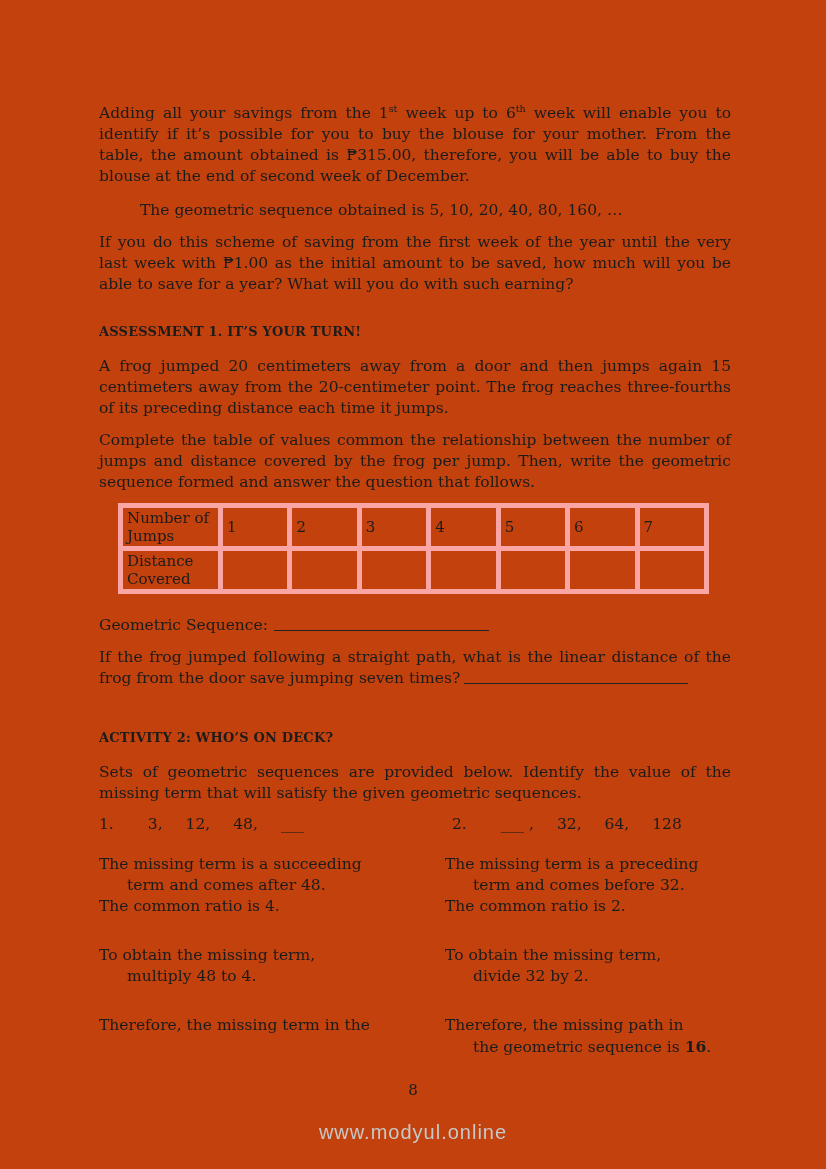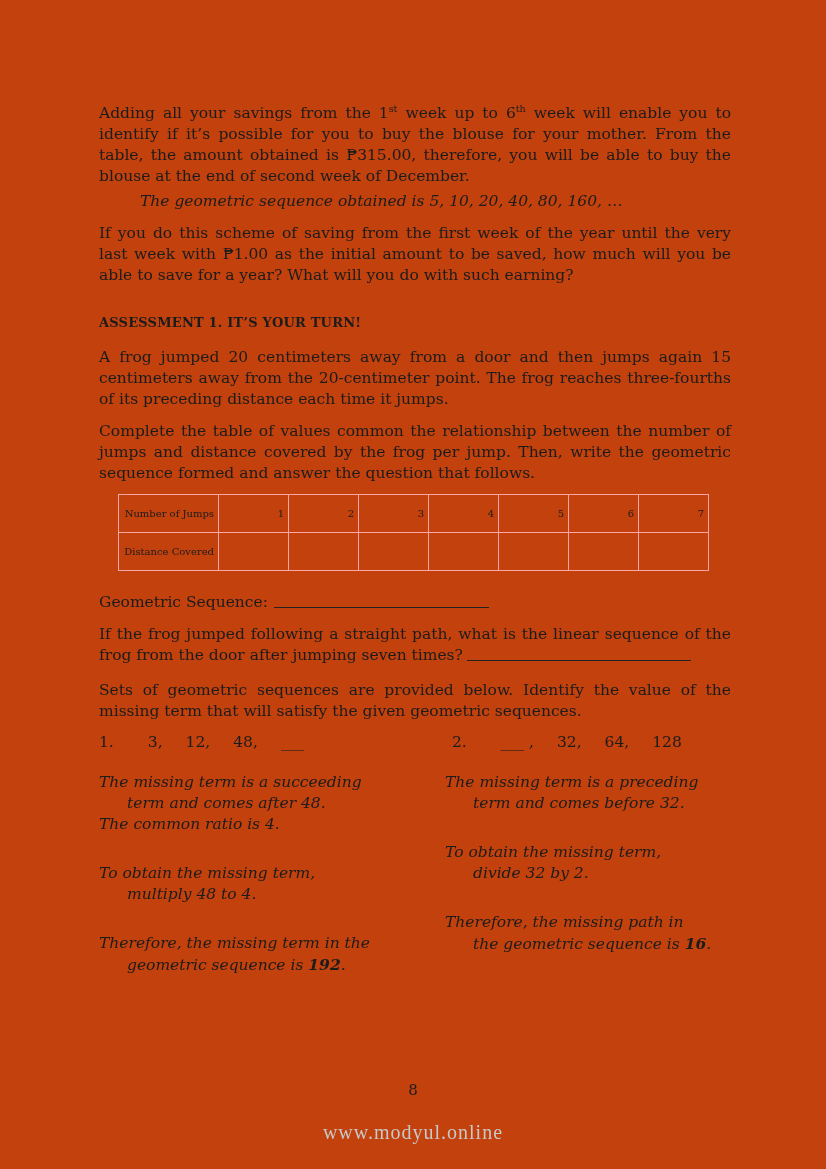--- a/index.html
+++ b/index.html
@@ -13,43 +13,43 @@
     color: #1c1c1c;
     overflow: hidden;
   }
   .content {
     padding: 103px 95px 0 99px;
     font-size: 15.5px;
     line-height: 21px;
   }
   p.just { text-align: justify; }
   sup { font-size: 0.62em; vertical-align: super; line-height: 0; }
-  .seq-obtained { margin-top: 4px; padding-left: 41px; font-style: italic; }
+  .seq-obtained { margin-top: 13px; padding-left: 41px; }
   .mt10 { margin-top: 10px; }
   .mt11 { margin-top: 11px; }
   .mt14 { margin-top: 14px; }
-  .mt19 { margin-top: 19px; font-style: italic; }
+  .mt19 { margin-top: 19px; }
   .mt21 { margin-top: 21px; }
   .mt26 { margin-top: 26px; }
   .mt38 { margin-top: 38px; }
   .heading { font-size: 13px; font-weight: bold; letter-spacing: 0.2px; }
   table.jumps {
     border-collapse: collapse;
     margin: 10px 0 0 19px;
     width: 591px;
     table-layout: fixed;
   }
   table.jumps td {
-    border: 1px solid #fca5a5;
-    text-align: right;
+    border: 5px solid #fca5a5;
+    text-align: left;
     vertical-align: middle;
     height: 38px;
     line-height: 18px;
     padding: 1px 4px;
-    font-size: 10px;
+    font-size: 15px;
   }
   table.jumps td.hdr { width: 100px; }
   .blank {
     display: inline-block;
     border-bottom: 1px solid #222222;
     height: 0.85em;
     margin-bottom: -1px;
   }
   .blank-215 { width: 215px; margin-left: 6px; }
   .blank-224 { width: 224px; margin-left: 4px; }
@@ -68,21 +68,21 @@
     position: absolute;
     top: 1081px; left: 0; right: 0;
     text-align: center;
     font-size: 15px;
     color: #1c1c1c;
   }
   .watermark {
     position: absolute;
     top: 1121px; left: 0; right: 0;
     text-align: center;
-    font-family: Liberation Serif, serif;
+    font-family: Liberation Sans, sans-serif;
     font-size: 20px;
     letter-spacing: 1px;
     color: #c8c8c8;
   }
 </style>
 </head>
 <body>
 
 <div class="page">
   <div class="content">
@@ -119,22 +119,23 @@
         <td></td>
         <td></td>
         <td></td>
         <td></td>
       </tr>
     </tbody>
       </table>
 
     <p class="mt21"><span>Geometric Sequence:</span><span class="blank blank-215"></span></p>
 
-    <p class="just mt11"><span>If the frog jumped following a straight path, what is the linear sequence of the frog from the door after jumping seven times?</span><span class="blank blank-224"></span></p>
+    <p class="just mt11"><span>If the frog jumped following a straight path, what is the linear distance of the frog from the door save jumping seven times?</span><span class="blank blank-224"></span></p>
 
+    <h2 class="heading mt38">ACTIVITY 2: WHO’S ON DECK?</h2>
 
     <p class="just mt14">Sets of geometric sequences are provided below. Identify the value of the missing term that will satisfy the given geometric sequences.</p>
 
     <div class="seq-items mt10">
       <div class="seq-item seq-item-left">
         <span class="num">1.</span>
         <span>3,</span>
         <span>12,</span>
         <span>48,</span>
         <span>___</span>
@@ -149,25 +150,25 @@
     </div>
 
     <div class="columns mt19">
       <div class="col col-left">
         <p>The missing term is a succeeding</p>
         <p class="ind">term and comes after 48.</p>
         <p>The common ratio is 4.</p>
         <p class="gap">To obtain the missing term,</p>
         <p class="ind">multiply 48 to 4.</p>
         <p class="gap">Therefore, the missing term in the</p>
-        <p class="ind"><span>geometric sequence is </span><b>192</b><span>.</span></p>
       </div>
       <div class="col col-right">
         <p>The missing term is a preceding</p>
         <p class="ind">term and comes before 32.</p>
+        <p>The common ratio is 2.</p>
         <p class="gap">To obtain the missing term,</p>
         <p class="ind">divide 32 by 2.</p>
         <p class="gap">Therefore, the missing path in</p>
         <p class="ind"><span>the geometric sequence is </span><b>16</b><span>.</span></p>
       </div>
     </div>
 
   </div>
 
   <div class="page-number">8</div>

